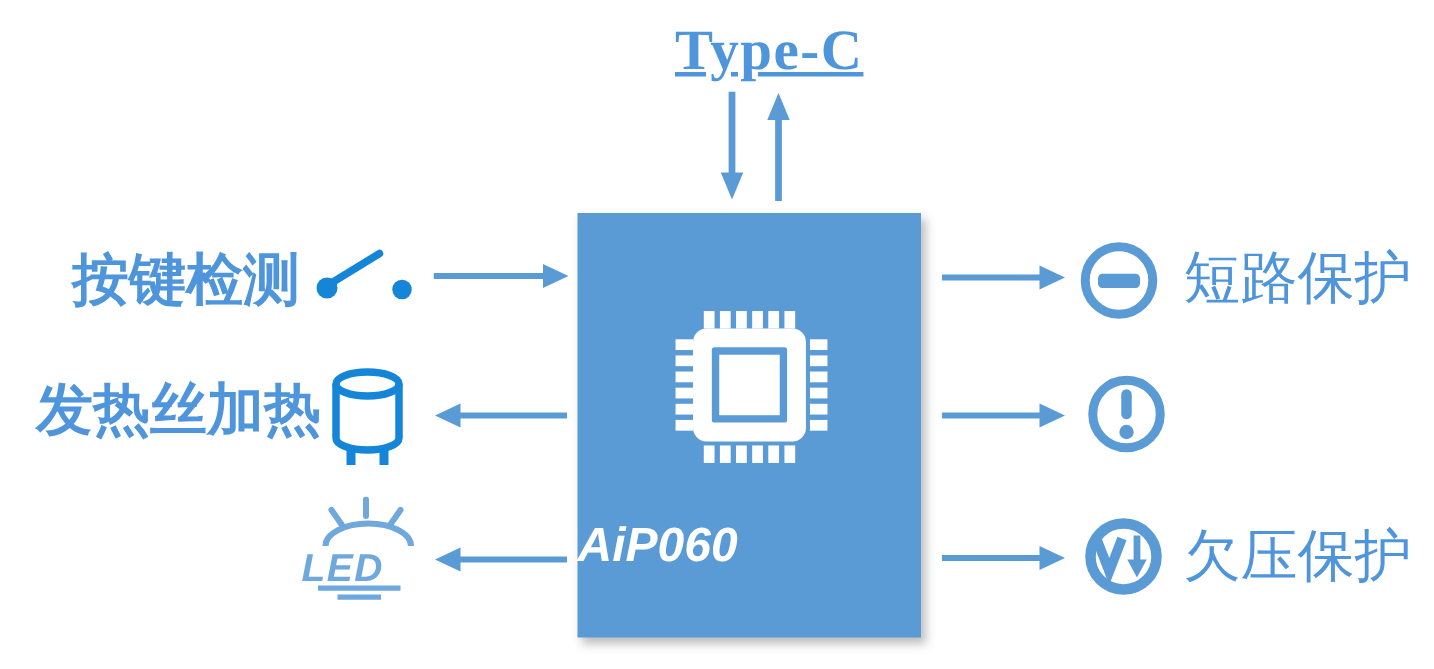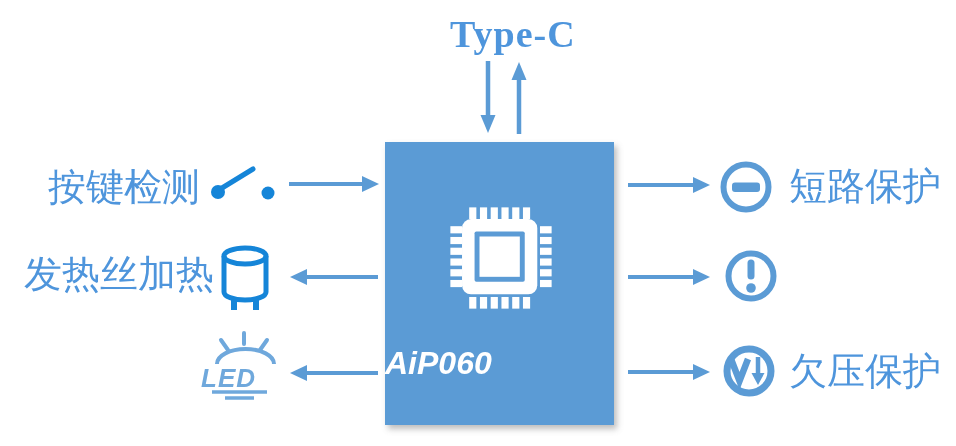--- a/index.html
+++ b/index.html
@@ -17,29 +17,30 @@
     background: #fff;
     overflow: hidden;
     font-family: "Liberation Serif", "DejaVu Serif", serif;
   }
   .abs { position: absolute; }
 
   .typec-label {
     font: 700 38px "Liberation Serif", "DejaVu Serif", serif;
     color: var(--label-text);
     letter-spacing: 1px;
+    text-decoration: underline;
   }
   .cn-label {
     font-size: 38px;
     line-height: 40px;
     color: var(--label-text);
     white-space: nowrap;
     text-align: right;
   }
-  .right-align { text-align: right; }
+  .right-align { text-align: right; font-weight: bold; }
 
   .chip-block {
     left: 385px; top: 142px; width: 229px; height: 283px;
     background: var(--accent);
     box-shadow: 3px 4px 6px rgba(110,110,110,0.45);
   }
   .chip-label {
     position: absolute; left: 0; right: 0; top: 203px;
     text-align: left;
     font: italic 700 32px "Liberation Sans", "DejaVu Sans", sans-serif;

